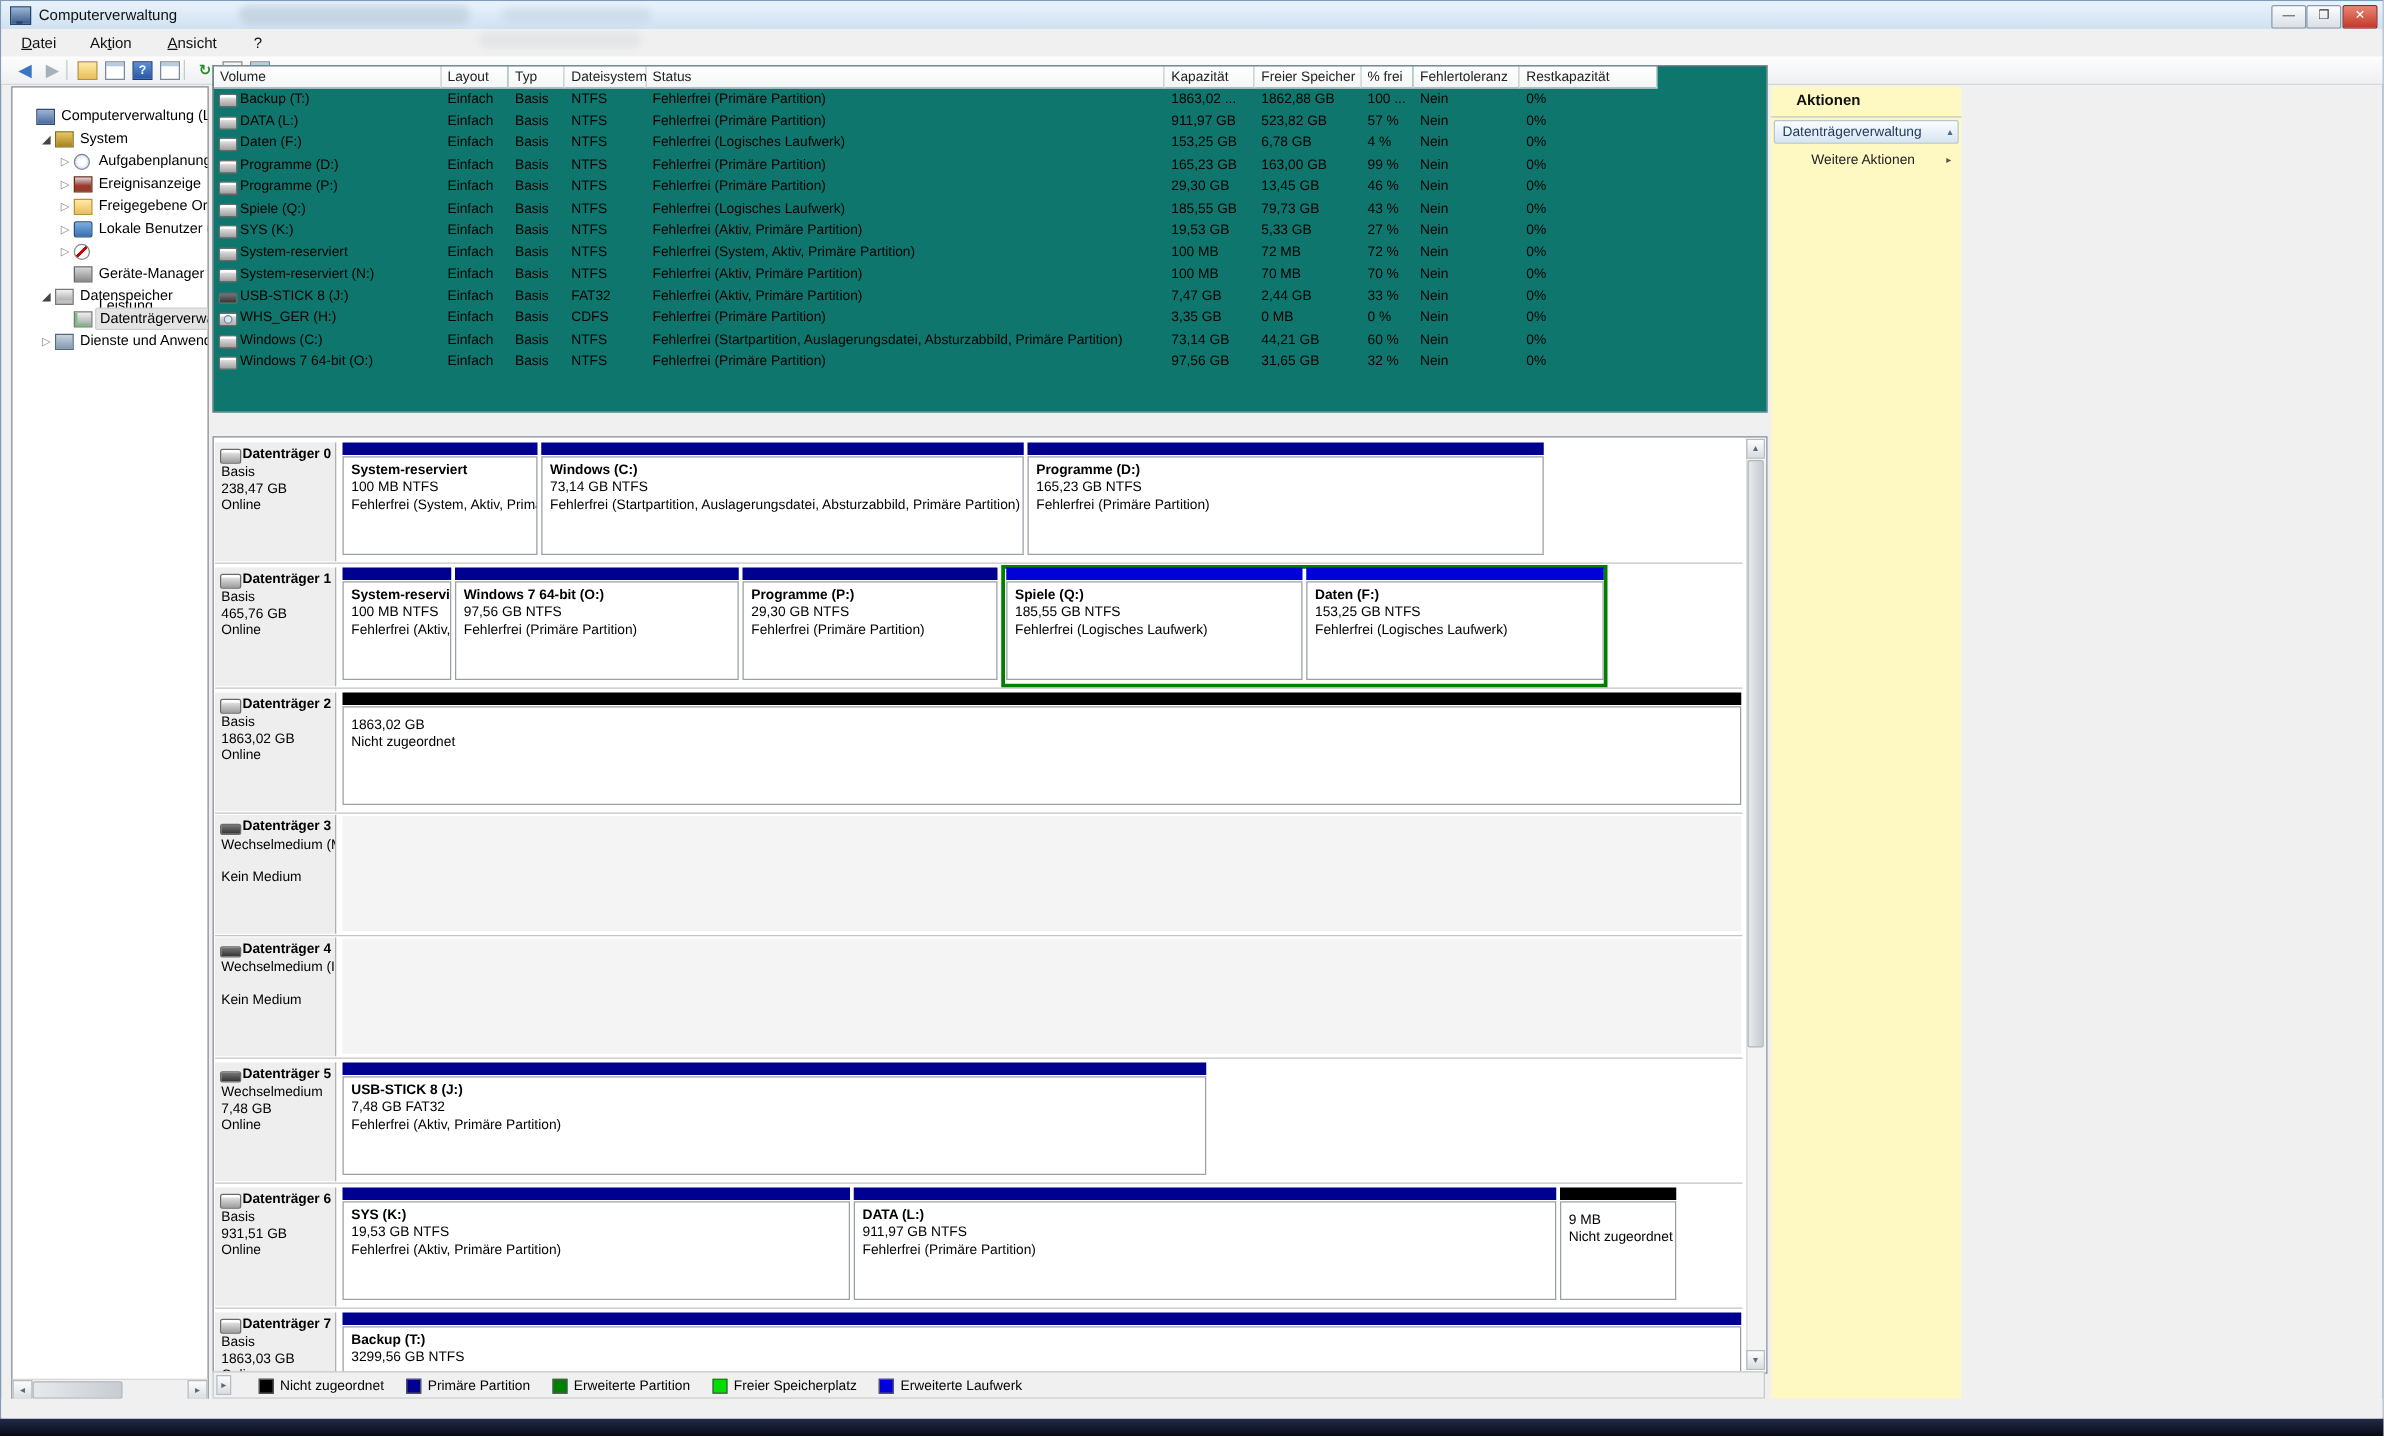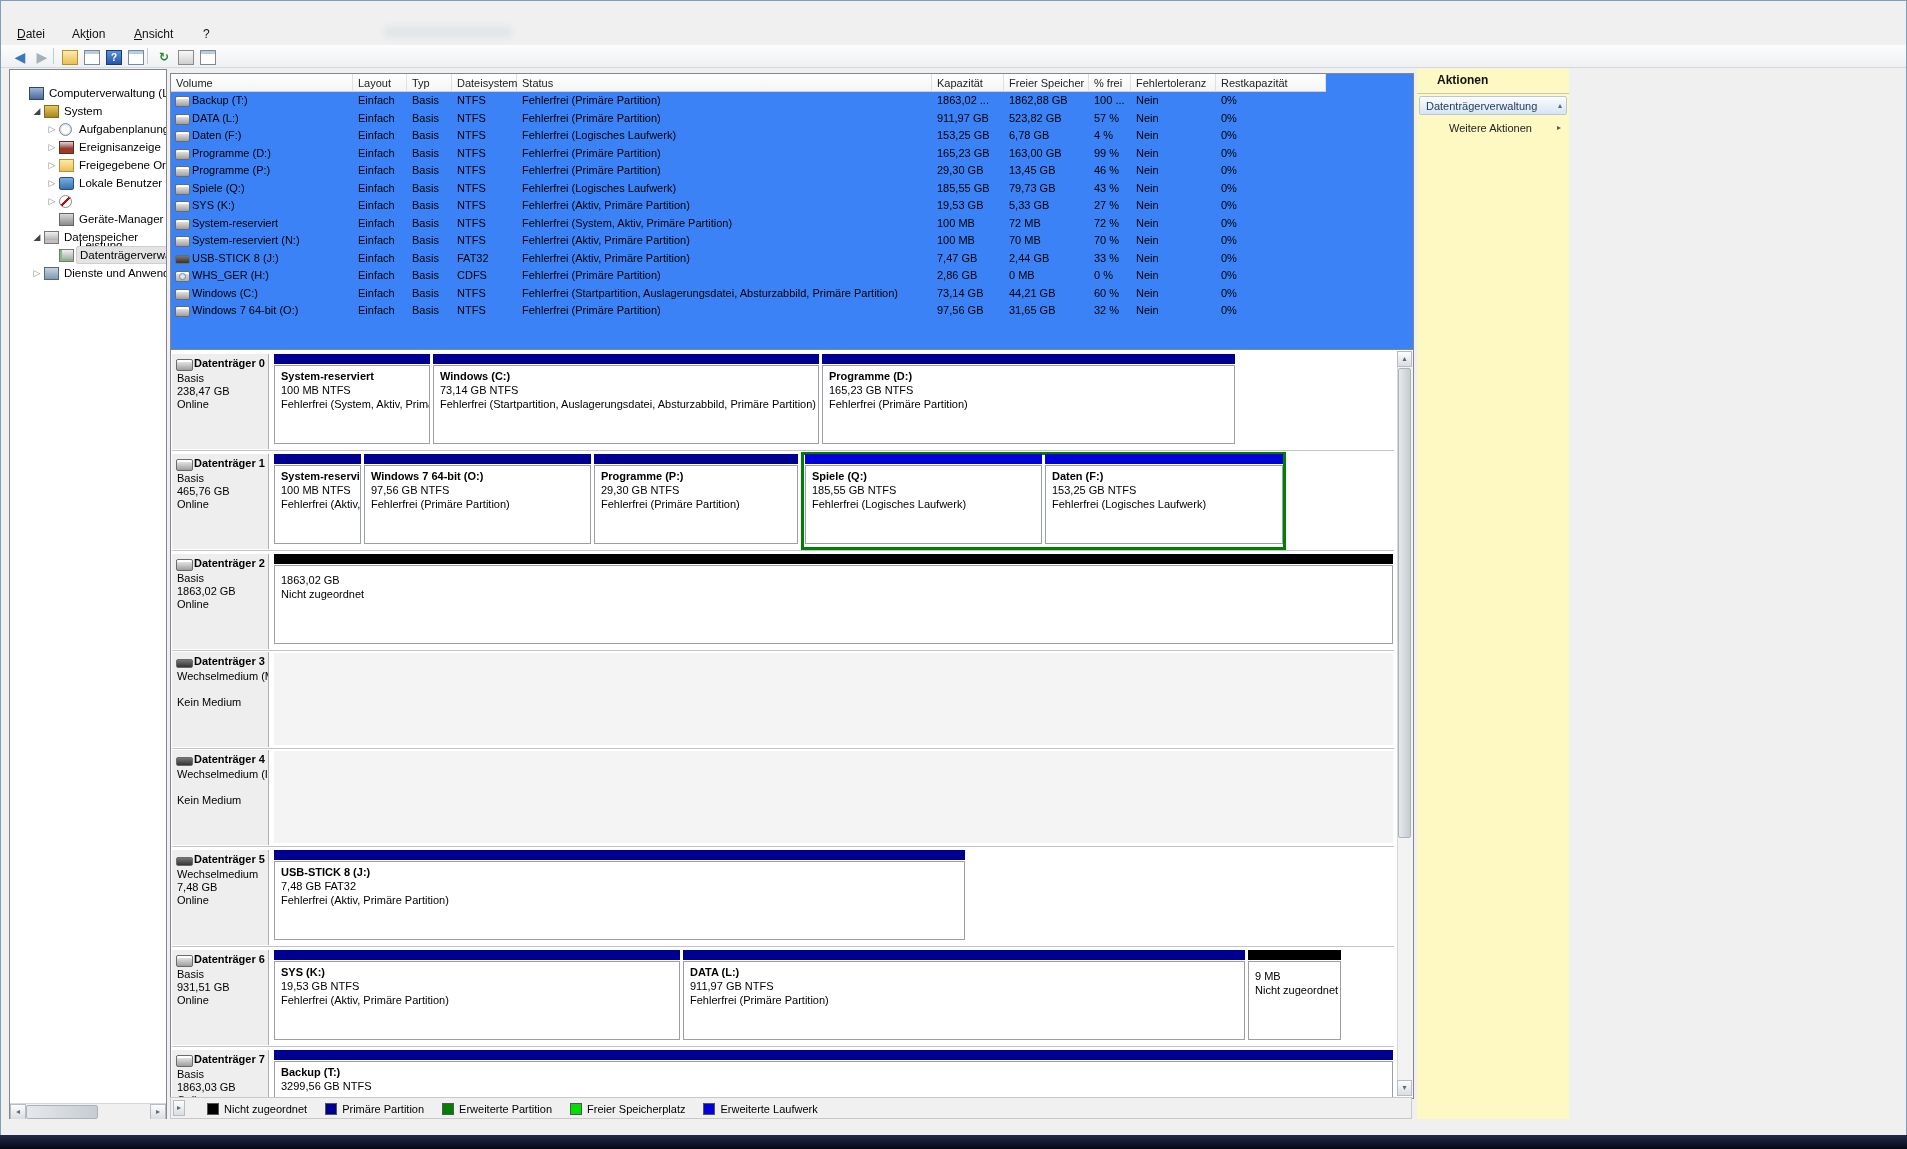--- a/index.html
+++ b/index.html
@@ -49,21 +49,21 @@
   .ti-storage{background:linear-gradient(#f0f0f0,#9a9a9a);border:1px solid #777;box-shadow:inset 0 -3px 0 #c0c0c0;}
   .ti-diskmgmt{background:linear-gradient(#f0f0f0,#a0a0a0);border:1px solid #777;box-shadow:inset 2px -2px 0 #7ac07a;}
   .ti-services{background:linear-gradient(#c8d4e0,#8098b0);border:1px solid #506880;}
   .tree-label{position:absolute;top:0;height:18px;padding:0 3px;}
   .tree-label.selected{background:#e4e4e4;border:1px solid #cfcfcf;border-radius:2px;line-height:16px;height:16px;top:0px;}
   .hscroll{position:absolute;left:0;bottom:0;width:100%;height:16px;background:#f0f0f0;border-top:1px solid #d8d8d8;}
   .sbtn{position:absolute;top:0;width:16px;height:16px;background:linear-gradient(#fdfdfd,#d9dde1);border:1px solid #b5bcc4;
         text-align:center;line-height:14px;font-size:8px;color:#5a6a7a;box-sizing:border-box;}
   .sthumb{position:absolute;background:linear-gradient(90deg,#e6e9ec,#c7ccd2);border:1px solid #aab2ba;border-radius:2px;box-sizing:border-box;}
   
-  .tablebox{position:absolute;left:169px;top:72px;width:1242px;height:276px;background:#3b82f6;border:1px solid #828790;overflow:hidden;}
+  .tablebox{position:absolute;left:169px;top:51px;width:1242px;height:276px;background:#0f766e;border:1px solid #828790;overflow:hidden;}
   .th{position:absolute;top:0;height:18px;line-height:18px;background:linear-gradient(#ffffff,#f4f5f6);
       border-right:1px solid #e0e0e0;border-bottom:1px solid #cfcfcf;padding-left:5px;box-sizing:border-box;color:#222;}
   .tr{position:absolute;left:0;width:100%;height:17.5px;line-height:17.5px;white-space:nowrap;}
   .td{position:absolute;top:0;height:17.5px;padding-left:5px;box-sizing:border-box;overflow:hidden;}
   .vico{position:absolute;left:4px;top:4px;width:13px;height:9px;border-radius:2px;
         background:linear-gradient(#f2f2f2,#9e9e9e);border:1px solid #6a6a6a;box-shadow:inset 0 2px 0 #fff;}
   .vico.usb{background:linear-gradient(#777,#333);box-shadow:none;height:7px;top:5px;}
   .vico.cd{background:linear-gradient(#e8e8e8,#b0b0b0);}
   .vico.cd:after{content:"";position:absolute;left:3px;top:1px;width:5px;height:5px;border-radius:50%;background:#d8e8f0;border:1px solid #789;}
   .td-volume-text{padding-left:21px;}
@@ -108,20 +108,29 @@
   
   .frame-bottom{position:absolute;left:0;top:1118px;width:100%;height:17px;background:#f0f0f0;}
   .taskbar{position:absolute;left:0;top:1135px;width:100%;height:14px;background:linear-gradient(#232a4a,#060913);}
 </style>
 </head>
 <body>
 
 <div id="screen">
   <div id="window">
 
+    <div class="titlebar">
+      <div class="win-icon"></div>
+      <div class="title-text">Computerverwaltung</div>
+      <div class="smudge" style="left:190px;top:3px;width:185px;height:15px;"></div>
+      <div class="smudge" style="left:400px;top:5px;width:120px;height:12px;opacity:.6;"></div>
+      <div class="wbtn" style="right:61px;">—</div>
+      <div class="wbtn" style="right:33px;">❐</div>
+      <div class="wbtn close" style="right:4px;">✕</div>
+    </div>
 
     <div class="menubar" id="menubar">
       <div class="smudge" style="left:382px;top:3px;width:130px;height:12px;opacity:.5;"></div>
     <div class="menu-item" style="left: 8px;"><u>D</u>atei</div>
         <div class="menu-item" style="left: 63px;">Ak<u>t</u>ion</div>
         <div class="menu-item" style="left: 125px;"><u>A</u>nsicht</div>
         <div class="menu-item" style="left: 194px;">?</div>
       </div>
     <div class="toolbar" id="toolbar">
         <div class="tbtn" style="left: 8px;"><span class="tbico tb-back">◀</span></div>
@@ -327,21 +336,21 @@
           <div class="td" style="left: 918px; width: 42px;">33 %</div>
           <div class="td" style="left: 960px; width: 85px;">Nein</div>
           <div class="td" style="left: 1045px; width: 110px;">0%</div>
         </div>
         <div class="tr" style="top: 193px;">
           <div class="td td-volume-text" style="left: 0px; width: 182px;">WHS_GER (H:)<span class="vico cd"></span></div>
           <div class="td" style="left: 182px; width: 54px;">Einfach</div>
           <div class="td" style="left: 236px; width: 45px;">Basis</div>
           <div class="td" style="left: 281px; width: 65px;">CDFS</div>
           <div class="td" style="left: 346px; width: 415px;">Fehlerfrei (Primäre Partition)</div>
-          <div class="td" style="left: 761px; width: 72px;">2,86 GB</div>
+          <div class="td" style="left: 761px; width: 72px;">3,35 GB</div>
           <div class="td" style="left: 833px; width: 85px;">0 MB</div>
           <div class="td" style="left: 918px; width: 42px;">0 %</div>
           <div class="td" style="left: 960px; width: 85px;">Nein</div>
           <div class="td" style="left: 1045px; width: 110px;">0%</div>
         </div>
         <div class="tr" style="top: 210.5px;">
           <div class="td td-volume-text" style="left: 0px; width: 182px;">Windows (C:)<span class="vico"></span></div>
           <div class="td" style="left: 182px; width: 54px;">Einfach</div>
           <div class="td" style="left: 236px; width: 45px;">Basis</div>
           <div class="td" style="left: 281px; width: 65px;">NTFS</div>

